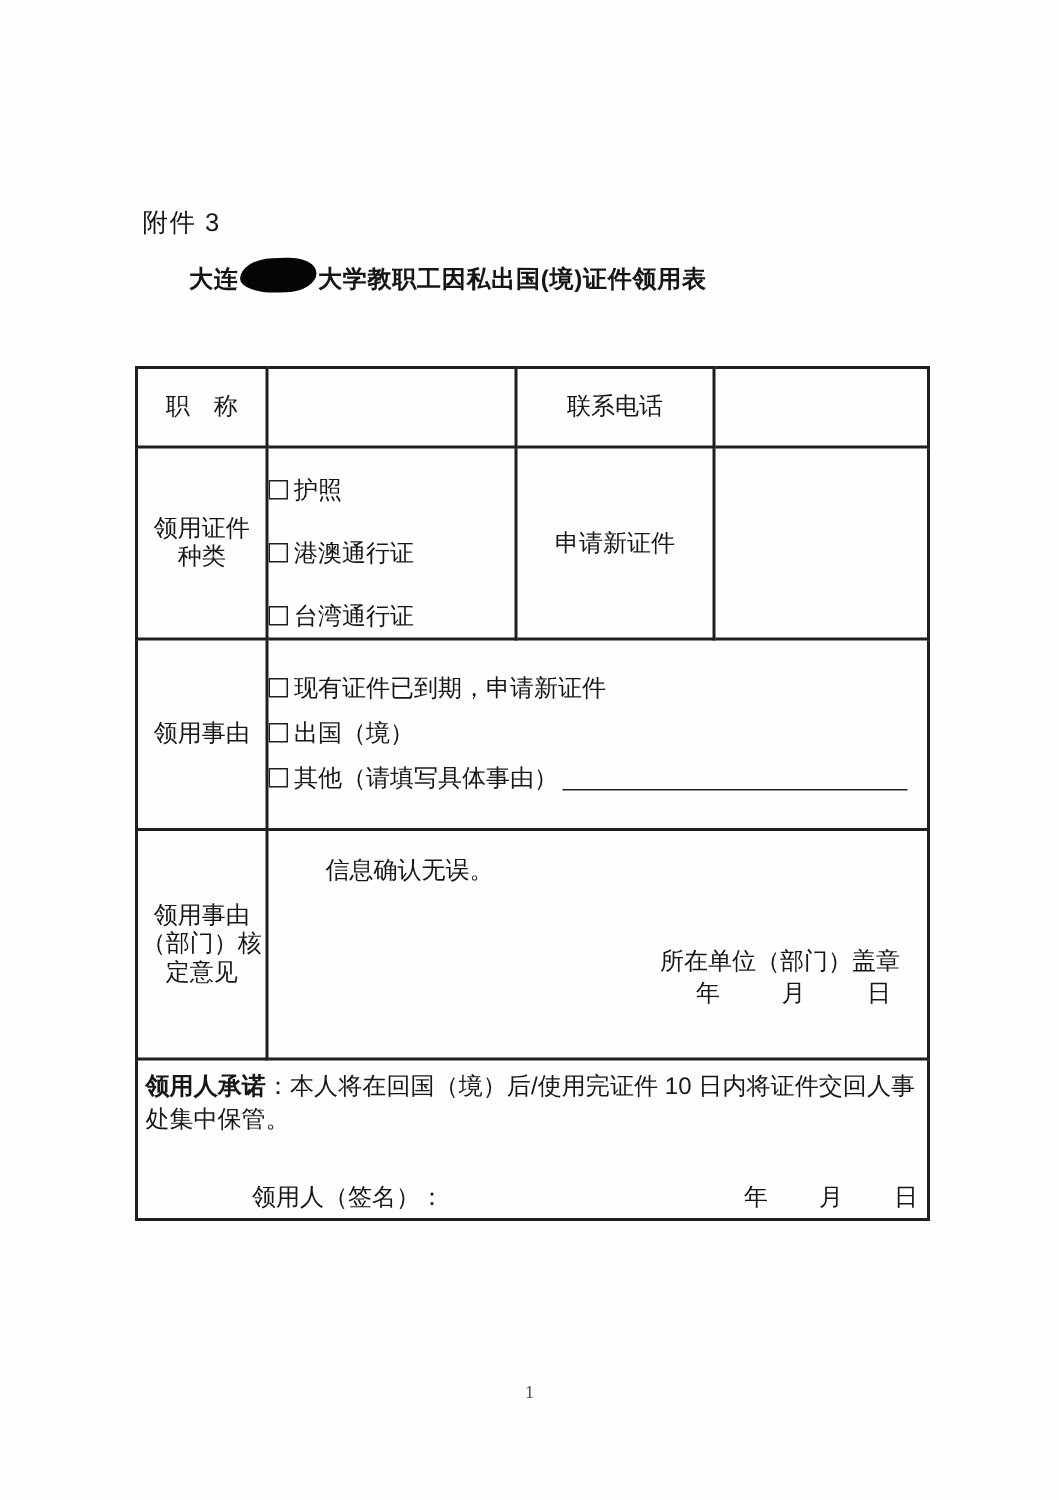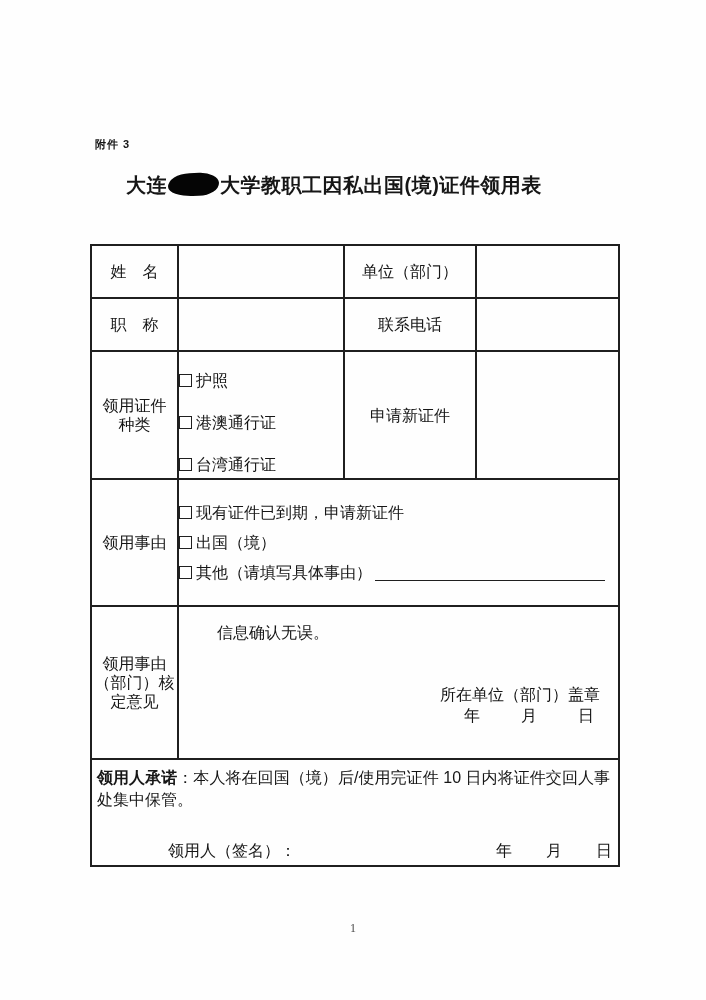--- a/index.html
+++ b/index.html
@@ -3,25 +3,25 @@
 <meta charset="utf-8">
 <style>
   html,body { margin:0; padding:0; background:#ffffff; }
   .page {
     position:relative; width:706px; height:1000px; background:#fefefe;
     font-family:"Liberation Sans","DejaVu Sans",sans-serif;
     color:#161616; overflow:hidden;
   }
   .attachment {
     position:absolute; left:95px; top:137px;
-    font-size:11px; font-weight:700; letter-spacing:1px;
+    font-size:17px; font-weight:400; letter-spacing:1px;
   }
   .doc-title {
     position:absolute; left:126px; top:172px;
-    font-size:20px; font-weight:700; white-space:nowrap; letter-spacing:0.5px;
+    font-size:16px; font-weight:700; white-space:nowrap; letter-spacing:0.5px;
   }
   .redaction {
     display:inline-block; width:51px; height:23px; background:#050505;
     border-radius:45% 40% 42% 50% / 60% 48% 55% 45%;
     transform:rotate(-2deg); vertical-align:-4px; margin:0 1px;
   }
   table.form {
     position:absolute; left:90px; top:244px; width:528px;
     border-collapse:collapse; table-layout:fixed;
   }
@@ -68,26 +68,20 @@
 
   <table class="form">
     <colgroup>
       <col style="width:87px">
         <col style="width:166px">
       <col style="width:132px">
         <col style="width:143px">
     </colgroup>
 
     <tbody>
-        <tr style="height:53px">
-      <td class="lbl">姓　名</td>
-      <td></td>
-      <td class="lbl">单位（部门）</td>
-      <td></td>
-    </tr>
 
     <tr style="height:53px">
       <td class="lbl">职　称</td>
       <td></td>
       <td class="lbl">联系电话</td>
       <td></td>
     </tr>
 
     <tr style="height:83px">
       <td class="lbl">

